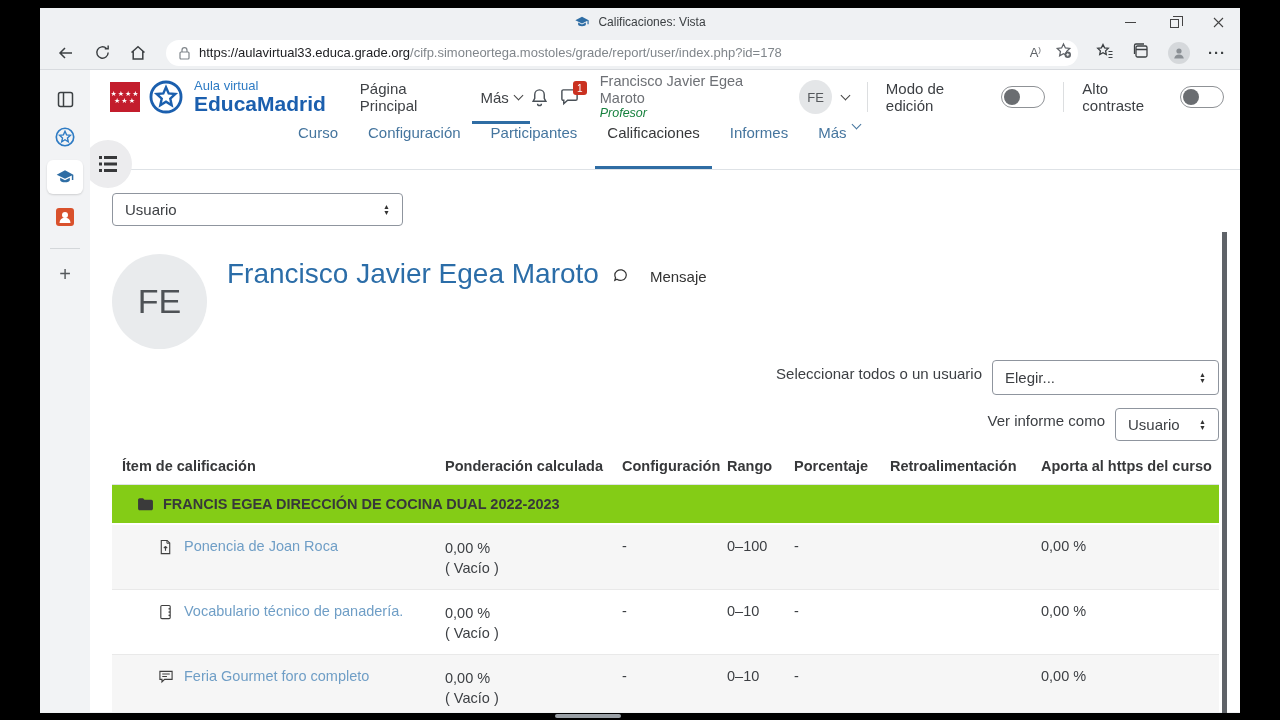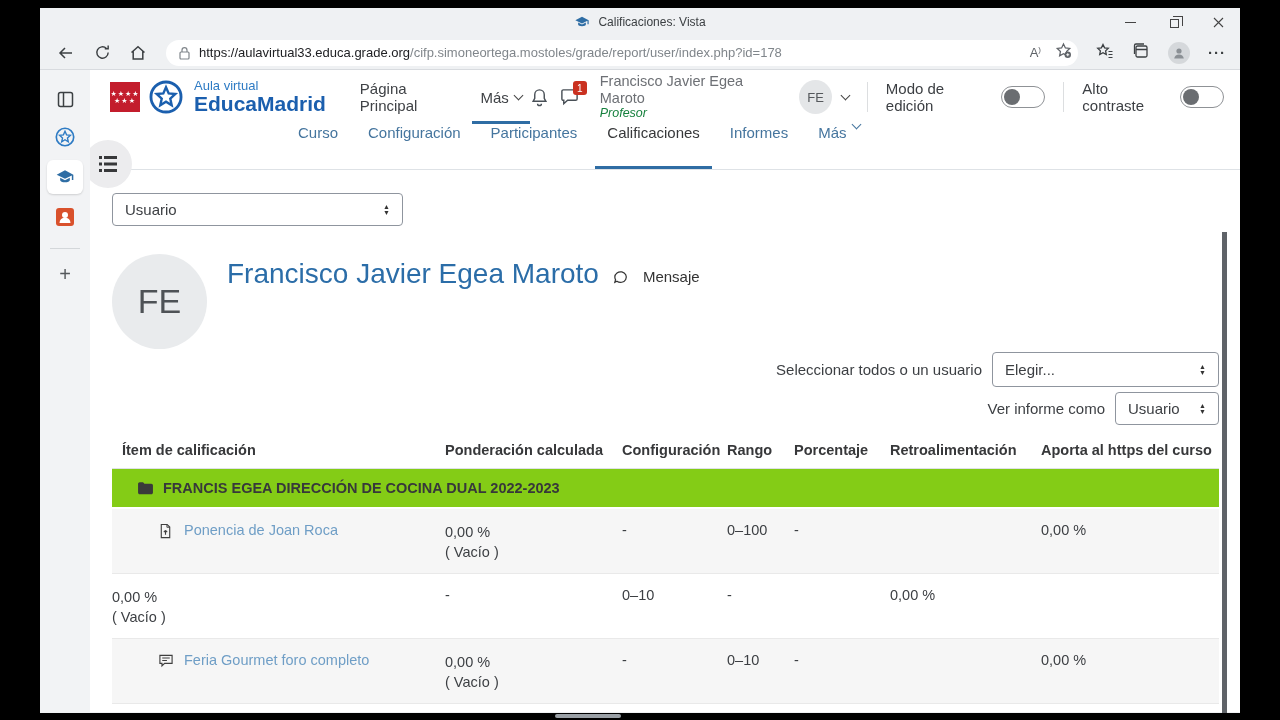--- a/index.html
+++ b/index.html
@@ -70,28 +70,28 @@
   .course-nav { height:46px; border-bottom:1px solid #dee2e6; display:flex; align-items:stretch; padding-left:196px; }
   .ctab { display:flex; align-items:flex-start; gap:6px; padding:0 12px; margin-right:6px; font-size:15px; color:#45759e; border-bottom:3px solid transparent; }
   .ctab.active { color:#37383a; border-bottom-color:#2f6da4; }
   .ctab .chev { border-color:#45759e; }
 
   
   .drawer-toggle { position:absolute; left:-6px; top:70px; width:48px; height:48px; border-radius:50%; background:#ececee; display:flex; align-items:center; justify-content:center; }
 
   
   .content { padding:0 21px 0 22px; }
-  .sel { border:1px solid #8f959e; border-radius:4px; background:#fff; display:flex; align-items:center; justify-content:space-between; padding:0 12px; color:#3c3f43; font-size:15px; }
+  .sel { border:1px solid #8f959e; border-radius:4px; background:#fff; display:flex; align-items:center; justify-content:space-between; padding:0 12px; color:#3c3f43; font-size:15px;margin-top:8px; }
   .updown { display:flex; flex-direction:column; font-size:7px; line-height:6px; color:#333; margin-left:8px; }
   .sel-user { width:291px; height:33px; margin-top:23px; }
 
   .profile-row { display:flex; align-items:flex-start; margin-top:28px; height:95px; }
   .avatar-lg { width:95px; height:95px; border-radius:50%; background:#e9ebed; color:#4e5256; font-size:34px; display:flex; align-items:center; justify-content:center; flex:none; }
   .profile-name { font-size:28px; color:#2b6da8; margin:4px 0 0 20px; font-weight:400; }
-  .msg-link { display:flex; align-items:flex-end; gap:14px; font-size:15px; color:#333; margin:14px 0 0 14px; }
+  .msg-link { display:flex; align-items:flex-start; gap:21px; font-size:15px; color:#333; margin:14px 0 0 14px; }
 
   .report-controls { display:flex; flex-direction:column; align-items:flex-end; gap:5px; margin-top:3px; }
   .rc-row { display:flex; align-items:center; gap:10px; font-size:15px; color:#3c3f43; }
   .sel-choose { width:227px; height:35px; }
   .sel-viewas { width:104px; height:33px; }
 
   
   .gtable { margin-top:11px; font-size:14.5px; color:#3c3f43; }
   .grow { display:grid; grid-template-columns:333px 177px 105px 67px 96px 151px 1fr; align-items:start; }
   .ghead { font-weight:bold; color:#37383a; padding:6px 0 10px; border-bottom:1px solid #dee2e6; }
@@ -416,20 +416,31 @@
       <div>( Vacío )</div>
     </div>
     <div>-</div>
     <div>0–100</div>
     <div>-</div>
     <div></div>
     <div>0,00 %</div>
   </div>
 
   <div class="grow gitem">
+    <div class="item-cell">
+      <span class="icon16">
+                      <svg width="15" height="16" viewBox="0 0 16 17" fill="none" stroke="#3f3f3f" stroke-width="1.2">
+                        <rect x="3" y="1.5" width="10" height="14" rx="1.2"></rect>
+                        <circle cx="12" cy="5" r="0.9" fill="#3f3f3f" stroke="none"></circle>
+                        <circle cx="12" cy="8.5" r="0.9" fill="#3f3f3f" stroke="none"></circle>
+                        <circle cx="12" cy="12" r="0.9" fill="#3f3f3f" stroke="none"></circle>
+                      </svg>
+                    </span>
+      <a href="#">Vocabulario técnico de panadería.</a>
+    </div>
     <div class="cell-2line">
       <div>0,00 %</div>
       <div>( Vacío )</div>
     </div>
     <div>-</div>
     <div>0–10</div>
     <div>-</div>
     <div></div>
     <div>0,00 %</div>
   </div>

